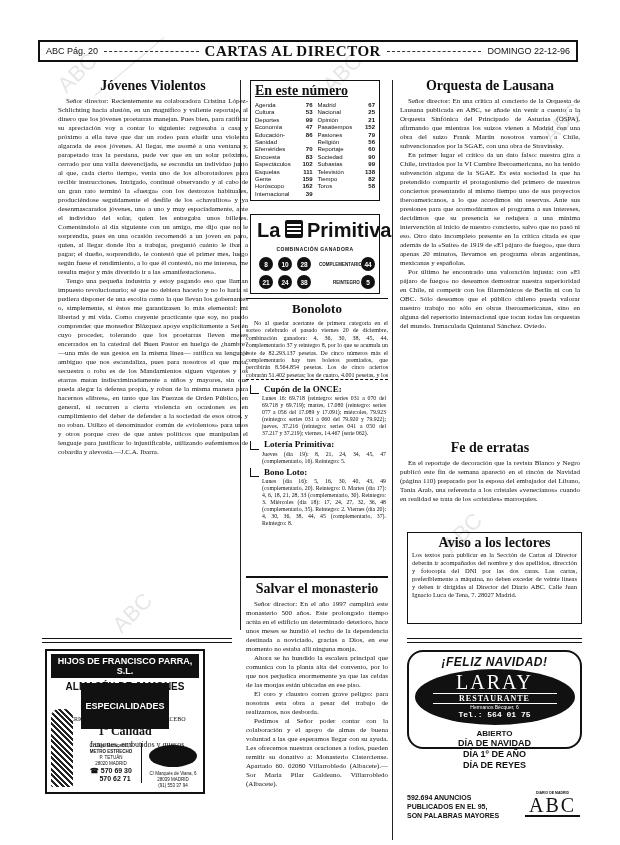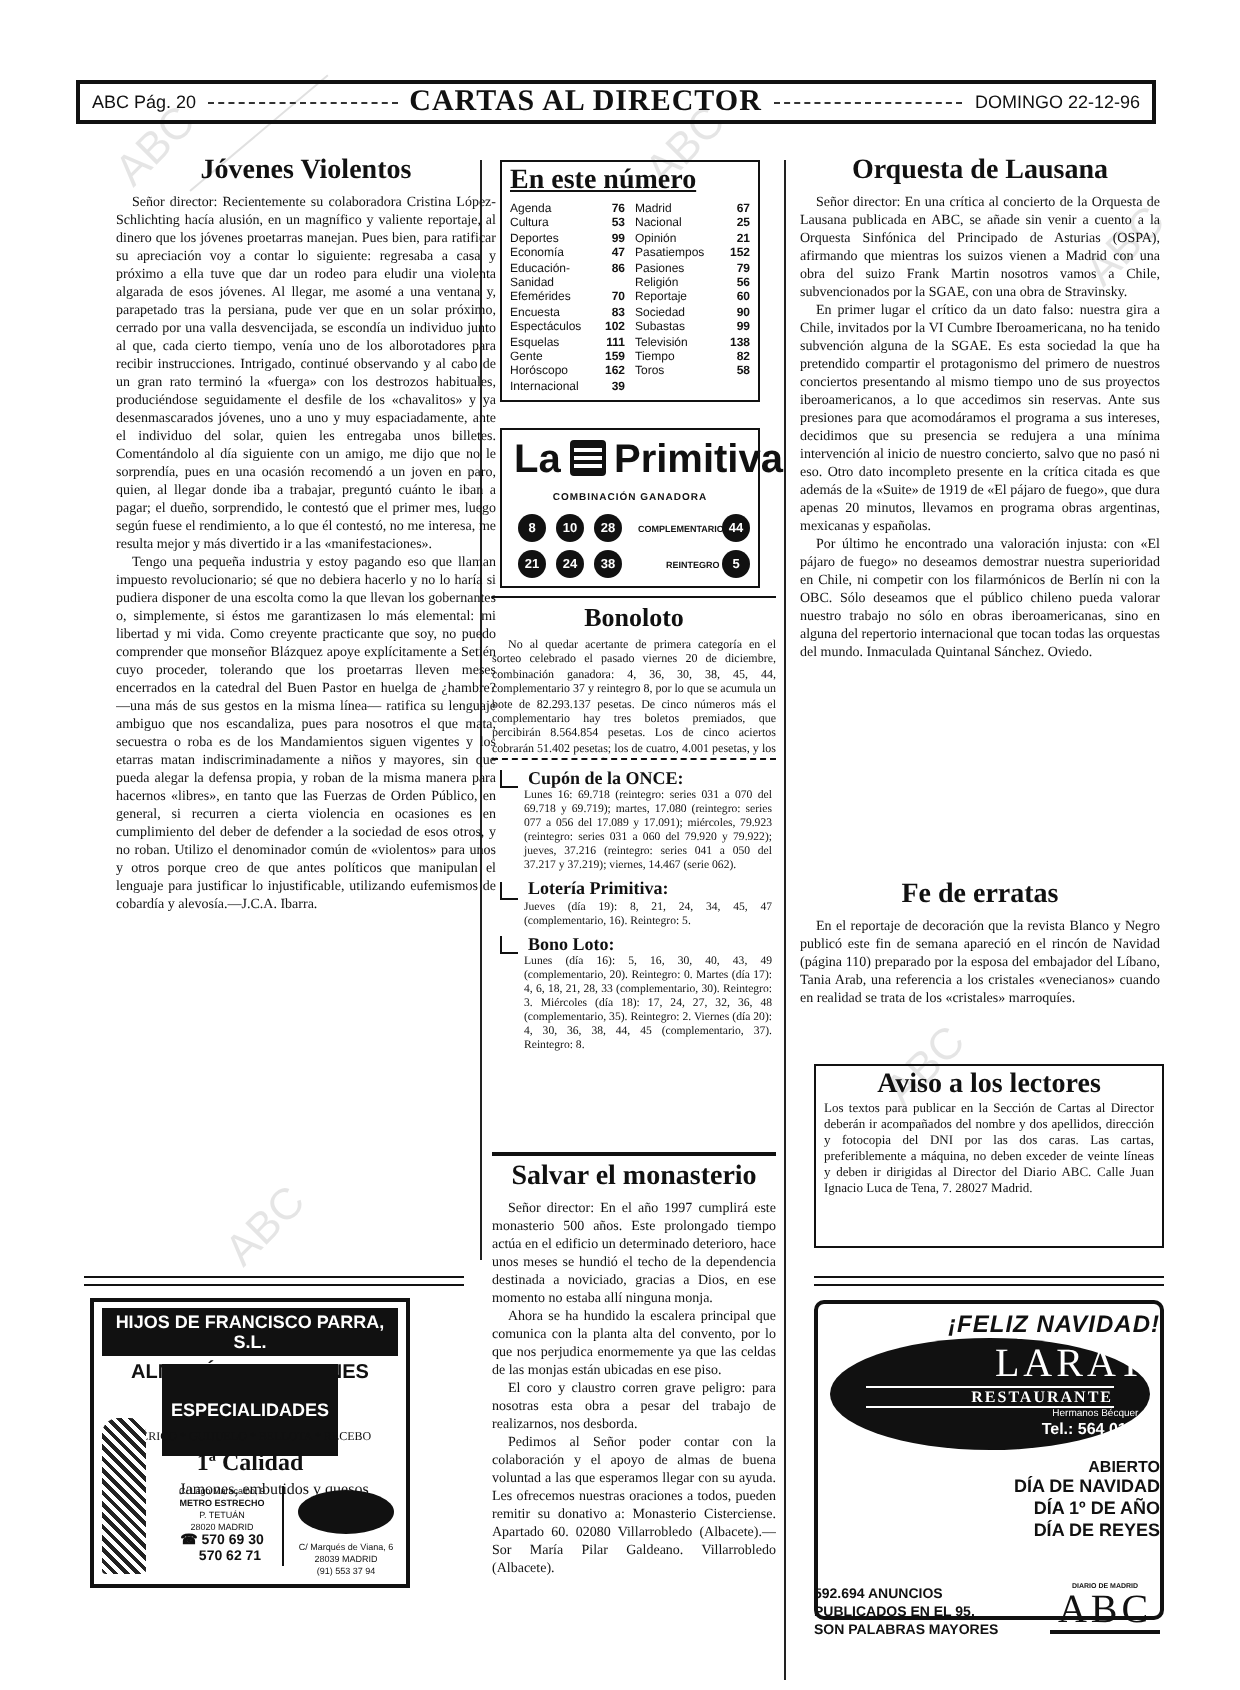--- a/index.html
+++ b/index.html
@@ -24,21 +24,21 @@
   .idx-row span.n{font-weight:bold;}
   
   .prim{left:250px;top:214px;width:130px;height:80px;border:1px solid #111;box-sizing:border-box;}
   .prim-title{position:absolute;left:6px;top:4px;font-family:"Liberation Sans",sans-serif;font-weight:bold;font-size:20px;}
   .prim-sub{position:absolute;left:0;width:100%;top:31px;text-align:center;font-family:"Liberation Sans",sans-serif;font-size:5px;font-weight:bold;letter-spacing:0.5px;}
   .ball{position:absolute;width:14px;height:14px;border-radius:50%;background:#111;color:#fff;font-family:"Liberation Sans",sans-serif;font-size:6.5px;font-weight:bold;display:flex;align-items:center;justify-content:center;}
   .prim-lbl{position:absolute;font-family:"Liberation Sans",sans-serif;font-size:4.5px;font-weight:bold;}
   .logo-globe{position:absolute;left:41px;top:3px;width:18px;height:18px;border:2px solid #111;border-radius:2px;box-sizing:border-box;background:repeating-linear-gradient(#111 0 2px,#fff 2px 4px);}
   
   .ad-left{left:45px;top:649px;width:160px;height:145px;border:2px solid #111;box-sizing:border-box;font-family:"Liberation Sans",sans-serif;}
-  .ad-laray{left:407px;top:650px;width:175px;height:160px;border:2px solid #111;border-radius:5px;box-sizing:border-box;font-family:"Liberation Sans",sans-serif;text-align:right;}
+  .ad-laray{left:407px;top:650px;width:175px;height:99px;border:2px solid #111;border-radius:16px;box-sizing:border-box;font-family:"Liberation Sans",sans-serif;text-align:center;}
   .aviso{left:407px;top:532px;width:175px;height:92px;border:1px solid #111;box-sizing:border-box;padding:2px 4px;}
   .abc-ad{left:407px;top:787px;width:175px;height:38px;font-family:"Liberation Sans",sans-serif;}
   .watermark{position:absolute;font-family:"Liberation Sans",sans-serif;font-size:22px;color:rgba(0,0,0,0.10);transform:rotate(-45deg);pointer-events:none;}
   .wmline{position:absolute;height:1px;background:rgba(0,0,0,0.12);transform-origin:left center;pointer-events:none;}
   .check{display:inline-block;width:8px;height:8px;border-left:1px solid #111;border-bottom:1px solid #111;margin-right:5px;vertical-align:middle;}
   .cup h4{margin:2px 0 1px;font-size:9px;font-weight:bold;}
 </style>
 </head>
 <body>
 
@@ -259,21 +259,21 @@
   <div class="col" style="font-size:6.5px;line-height:8px;">Los textos para publicar en la Sección de Cartas al Director deberán ir acompañados del nombre y dos apellidos, dirección y fotocopia del DNI por las dos caras. Las cartas, preferiblemente a máquina, no deben exceder de veinte líneas y deben ir dirigidas al Director del Diario ABC. Calle Juan Ignacio Luca de Tena, 7. 28027 Madrid.</div>
 </div>
 <div class="abs" style="left:407px;top:638px;width:175px;height:3px;border-top:1px solid #111;border-bottom:1px solid #111;"></div>
 
 <div class="abs ad-laray">
   <div style="font-style:italic;font-weight:bold;font-size:12px;margin-top:3px;letter-spacing:0.5px;">¡FELIZ NAVIDAD!</div>
   <div style="margin:0 auto 0;width:160px;height:56px;background:#111;border-radius:50%;color:#fff;position:relative;">
     <div style="font-family:'Liberation Serif',serif;font-size:20px;line-height:22px;padding-top:2px;letter-spacing:2px;">LARAY</div>
     <div style="font-family:'Liberation Serif',serif;font-weight:bold;font-size:8px;letter-spacing:1px;border-top:1px solid #fff;border-bottom:1px solid #fff;margin:0 18px;">RESTAURANTE</div>
     <div style="font-size:5px;">Hermanos Bécquer, 6</div>
-    <div style="font-weight:bold;font-size:8px;">Tel.: 564 01 75</div>
+    <div style="font-weight:bold;font-size:8px;font-family:Liberation Mono, monospace;">Tel.: 564 01 75</div>
   </div>
   <div style="font-weight:bold;font-size:8px;margin-top:4px;">ABIERTO</div>
   <div style="font-weight:bold;font-size:9px;line-height:11px;">DÍA DE NAVIDAD</div>
   <div style="font-weight:bold;font-size:9px;line-height:11px;">DÍA 1º DE AÑO</div>
   <div style="font-weight:bold;font-size:9px;line-height:11px;">DÍA DE REYES</div>
 </div>
 
 <div class="abs abc-ad">
   <div style="position:absolute;left:0;top:6px;font-weight:bold;font-size:7px;line-height:9px;">
     <div>592.694 ANUNCIOS</div>

